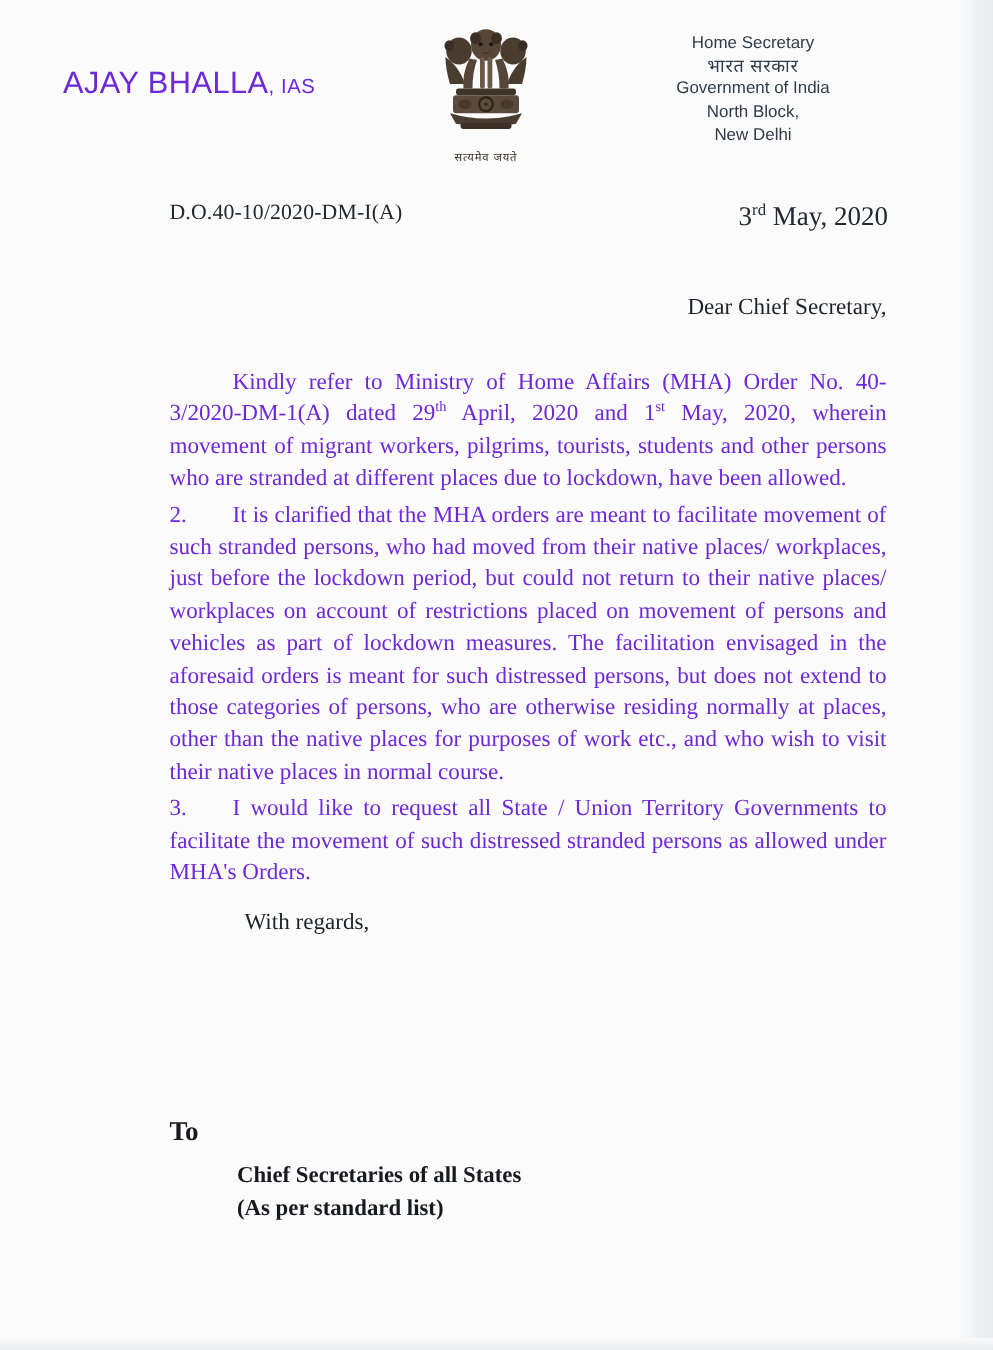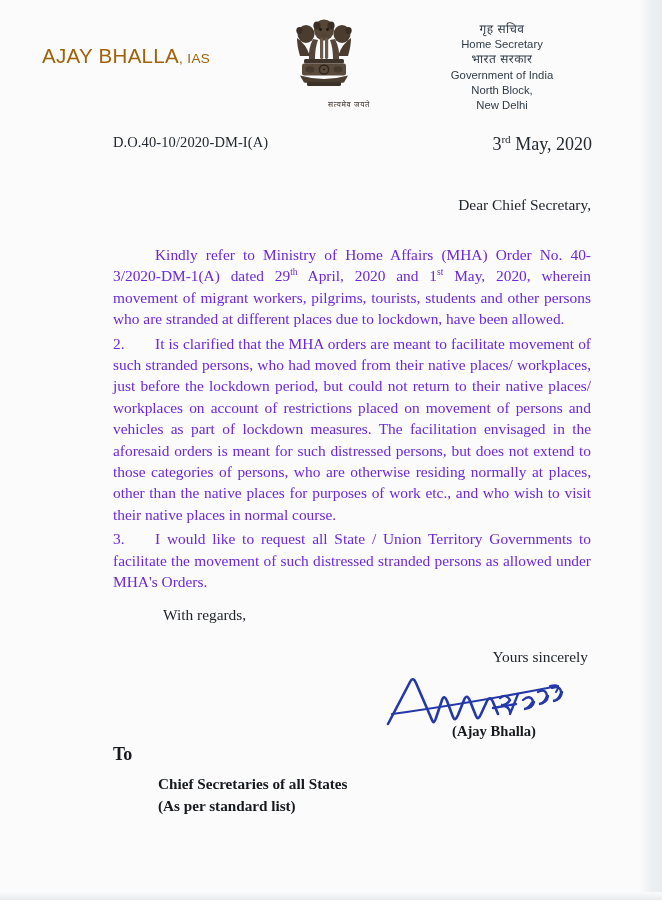--- a/index.html
+++ b/index.html
@@ -53,34 +53,34 @@
     width: 640px;
     height: 128px;
   }
   .officer-name {
     position: absolute;
     left: 42px;
     top: 44px;
     font-family: "Liberation Sans", sans-serif;
     font-size: 20.5px;
     letter-spacing: 0.3px;
-    color: #a16207;
+    color: #6d28d9;
     white-space: nowrap;
   }
   .officer-name .suffix {
     font-size: 13.5px;
     letter-spacing: 0.4px;
   }
 
   .emblem {
     position: absolute;
     left: 278px;
     top: 18px;
     width: 92px;
-    text-align: right;
+    text-align: center;
   }
   .emblem-svg { display: block; margin: 0 auto; }
   .emblem-motto {
     font-family: "Liberation Sans", sans-serif;
     font-size: 7.5px;
     color: #3b3027;
     letter-spacing: 0.6px;
     margin-top: 1px;
   }
 
@@ -270,21 +270,20 @@
             <ellipse cx="47" cy="51.5" rx="4.4" ry="3.2" fill="#463a2e"></ellipse>
 
             <path d="M9 57.5 q24 7 48 0 l-4 7 q-20 4 -40 0z" fill="#4a3d30"></path>
             <rect x="16" y="64" width="34" height="4" rx="1.6" fill="#3b3127"></rect>
           </g>
         </svg>
         <div class="emblem-motto">सत्यमेव जयते</div>
       </div>
 
       <div class="addr-block">
-        <div class="deva">गृह सचिव</div>
         <div>Home Secretary</div>
         <div class="deva">भारत सरकार</div>
         <div>Government of India</div>
         <div>North Block,</div>
         <div>New Delhi</div>
       </div>
     </div>
 
     <div class="refline">
       <div class="ref-no">D.O.40-10/2020-DM-I(A)</div>
@@ -297,41 +296,20 @@
 
       <p class="para first"><span>Kindly refer to Ministry of Home Affairs (MHA) Order No. 40-3/2020-DM-1(A) dated 29</span><sup>th</sup><span> April, 2020 and 1</span><sup>st</sup><span> May, 2020, wherein movement of migrant workers, pilgrims, tourists, students and other persons who are stranded at different places due to lockdown, have been allowed.</span></p>
 
       <p class="para"><span class="num">2.</span><span>It is clarified that the MHA orders are meant to facilitate movement of such stranded persons, who had moved from their native places/ workplaces, just before the lockdown period, but could not return to their native places/ workplaces on account of restrictions placed on movement of persons and vehicles as part of lockdown measures. The facilitation envisaged in the aforesaid orders is meant for such distressed persons, but does not extend to those categories of persons, who are otherwise residing normally at places, other than the native places for purposes of work etc., and who wish to visit their native places in normal course.</span></p>
 
       <p class="para"><span class="num">3.</span><span>I would like to request all State / Union Territory Governments to facilitate the movement of such distressed stranded persons as allowed under MHA's Orders.</span></p>
 
       <div class="regards">With regards,</div>
     </div>
 
-    <div class="signblock">
-      <div class="yours">Yours sincerely</div>
-      <div class="sig-area">
-        <svg class="sig-svg" width="195" height="62" viewBox="0 0 195 62">
-          <g fill="none" stroke="#2438a8" stroke-linecap="round" stroke-linejoin="round">
-            <path d="M8 54 L30 12 Q33 6 36 13 L52 50 Q54 55 56 48 L62 30 Q64 24 67 31 L73 47 Q75 52 78 45 L84 30 Q87 23 90 31 L96 46 Q98 51 101 44 L107 31 Q110 25 113 32 L118 44" stroke-width="2.6"></path>
-            <path d="M12 44 Q80 35 178 16" stroke-width="2.1"></path>
-            <path d="M170 16 Q182 13 176 22" stroke-width="2.1"></path>
-          </g>
-          <g fill="none" stroke="#2438a8" stroke-width="2.3" stroke-linecap="round">
-            <path d="M120 28 q6 -5 10 2 q-4 6 -9 5 q8 1 9 7"></path>
-            <path d="M113 38 L136 34"></path>
-            <path d="M138 24 L130 44"></path>
-            <path d="M143 30 q7 -6 10 1 q-5 8 -9 8 q9 -1 10 -7"></path>
-            <path d="M158 22 q8 -4 9 4 q-3 8 -8 8 q8 -1 9 -8"></path>
-            <path d="M172 18 q9 -3 9 5 q-3 8 -8 8 q8 -1 9 -9"></path>
-          </g>
-        </svg>
-        <div class="sig-name">(Ajay Bhalla)</div>
-      </div>
-    </div>
 
     <div class="toblock">
       <div class="to-label">To</div>
       <div class="to-list">
         <span class="to-line">Chief Secretaries of all States</span>
         <span class="to-line">(As per standard list)</span>
       </div>
     </div>
 
   </div>

